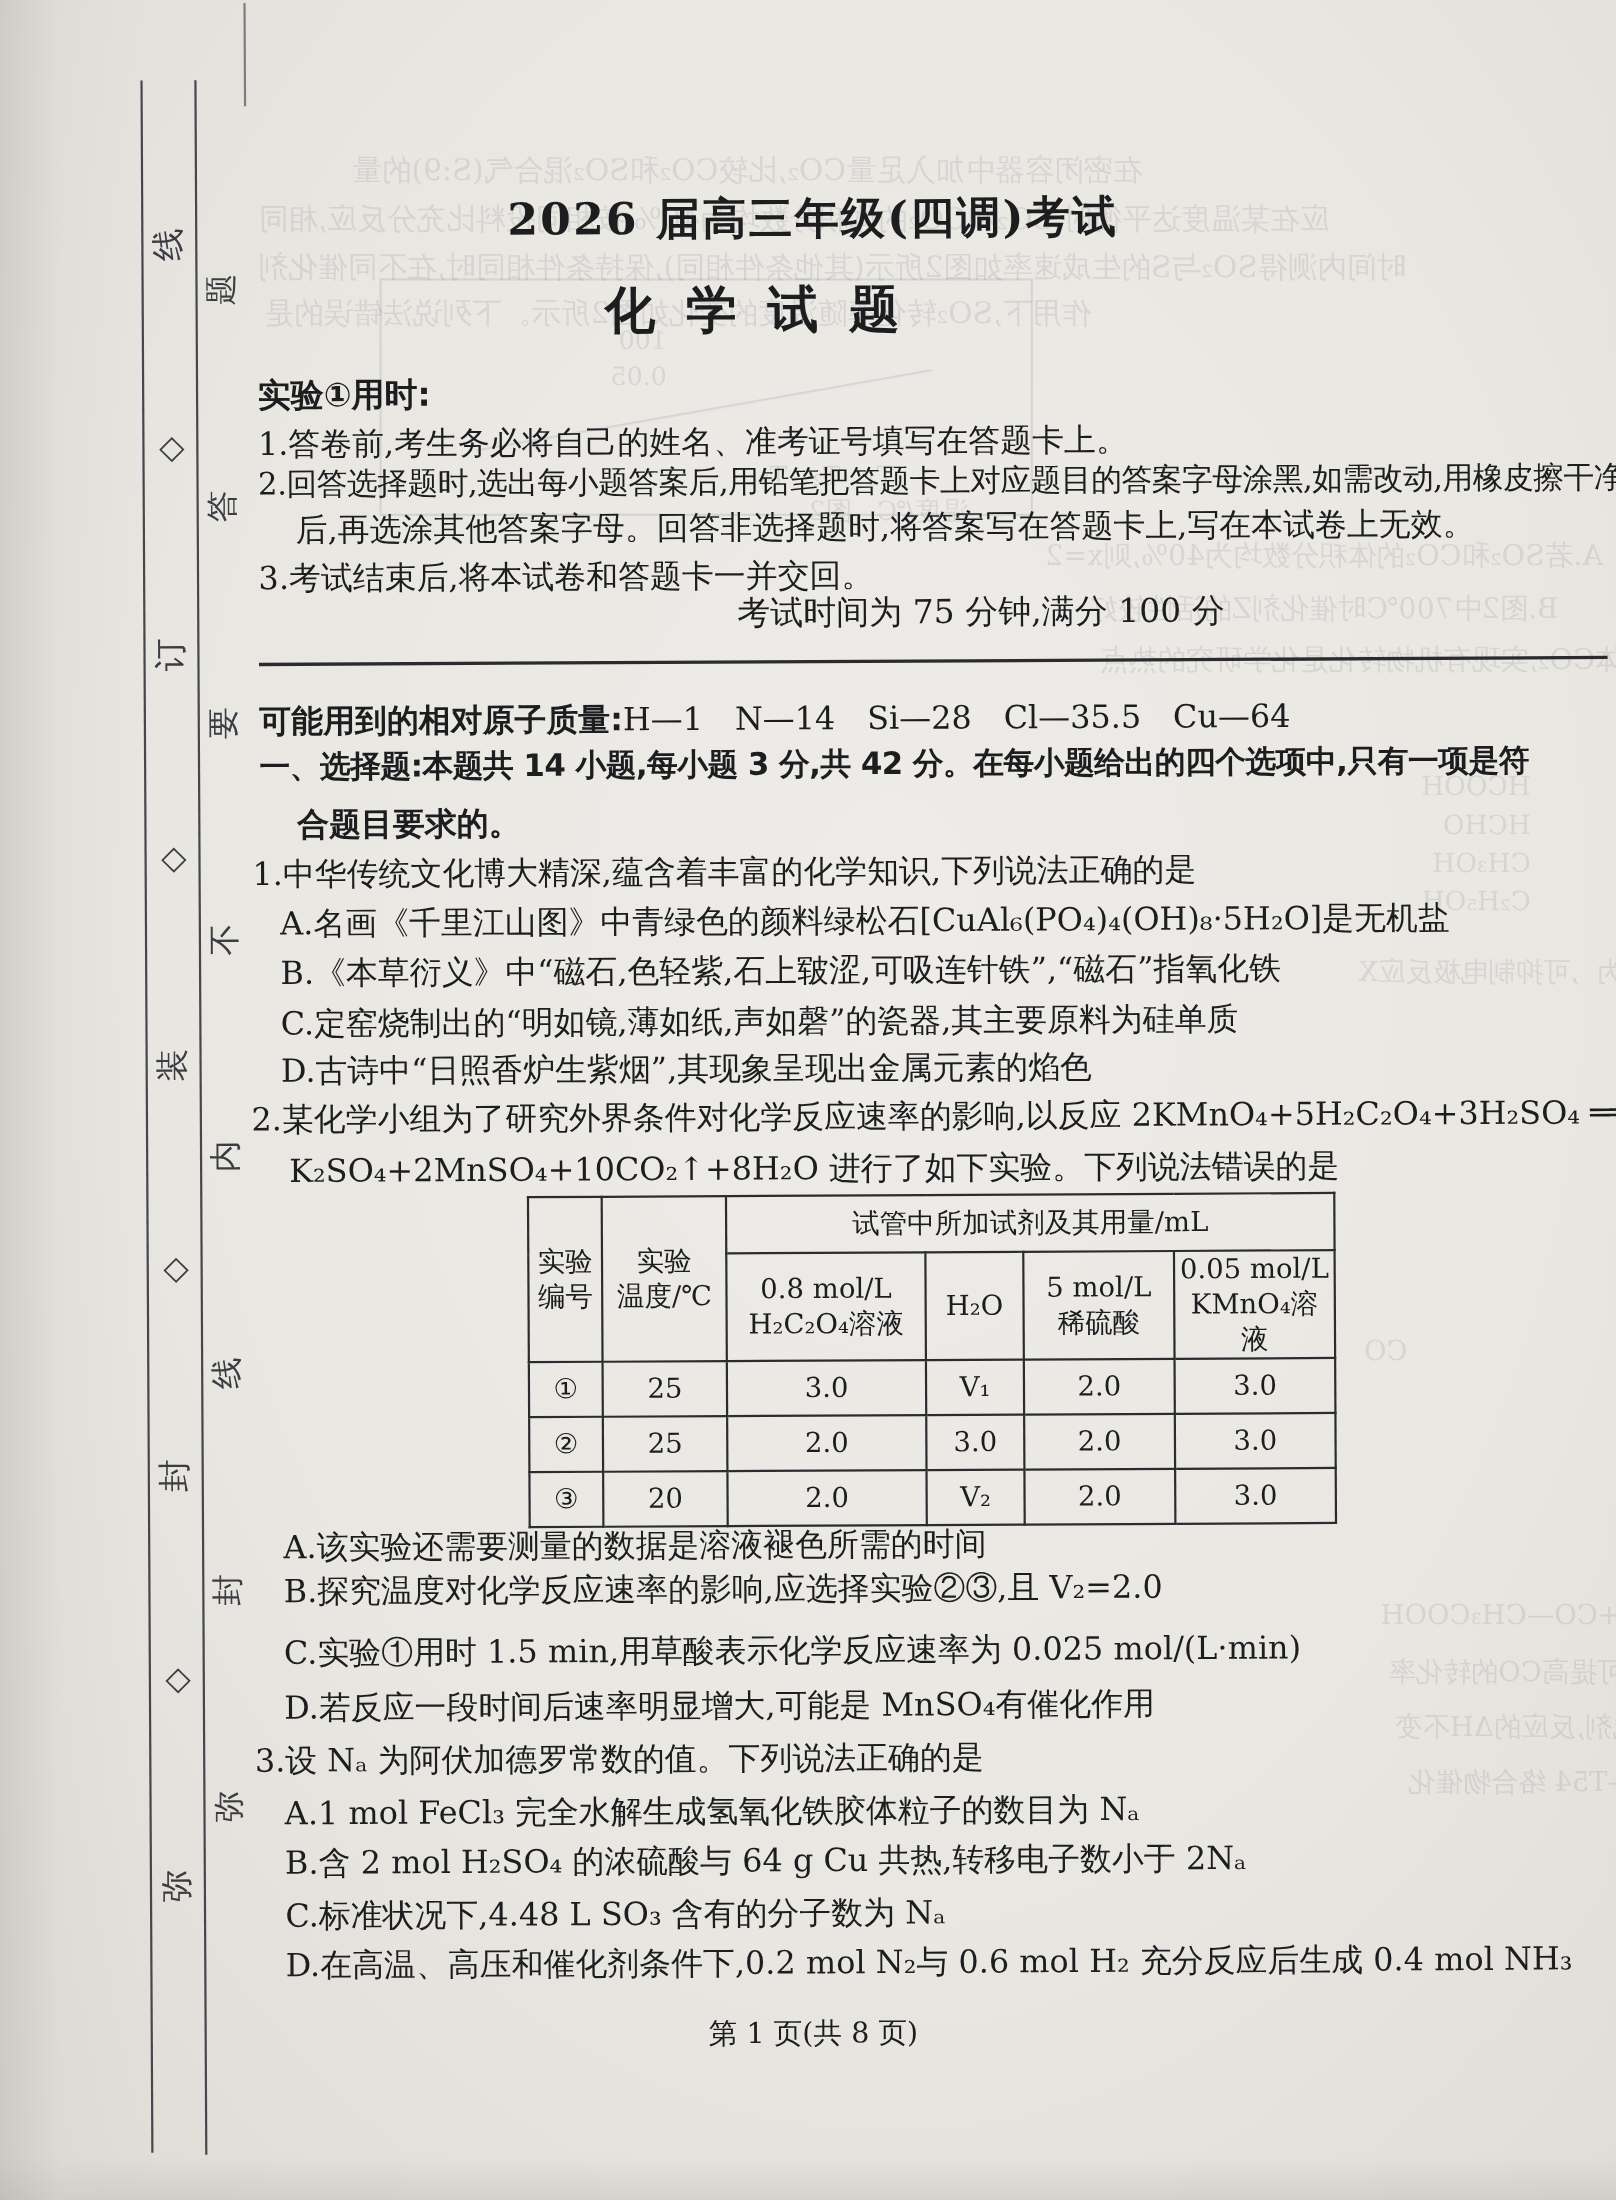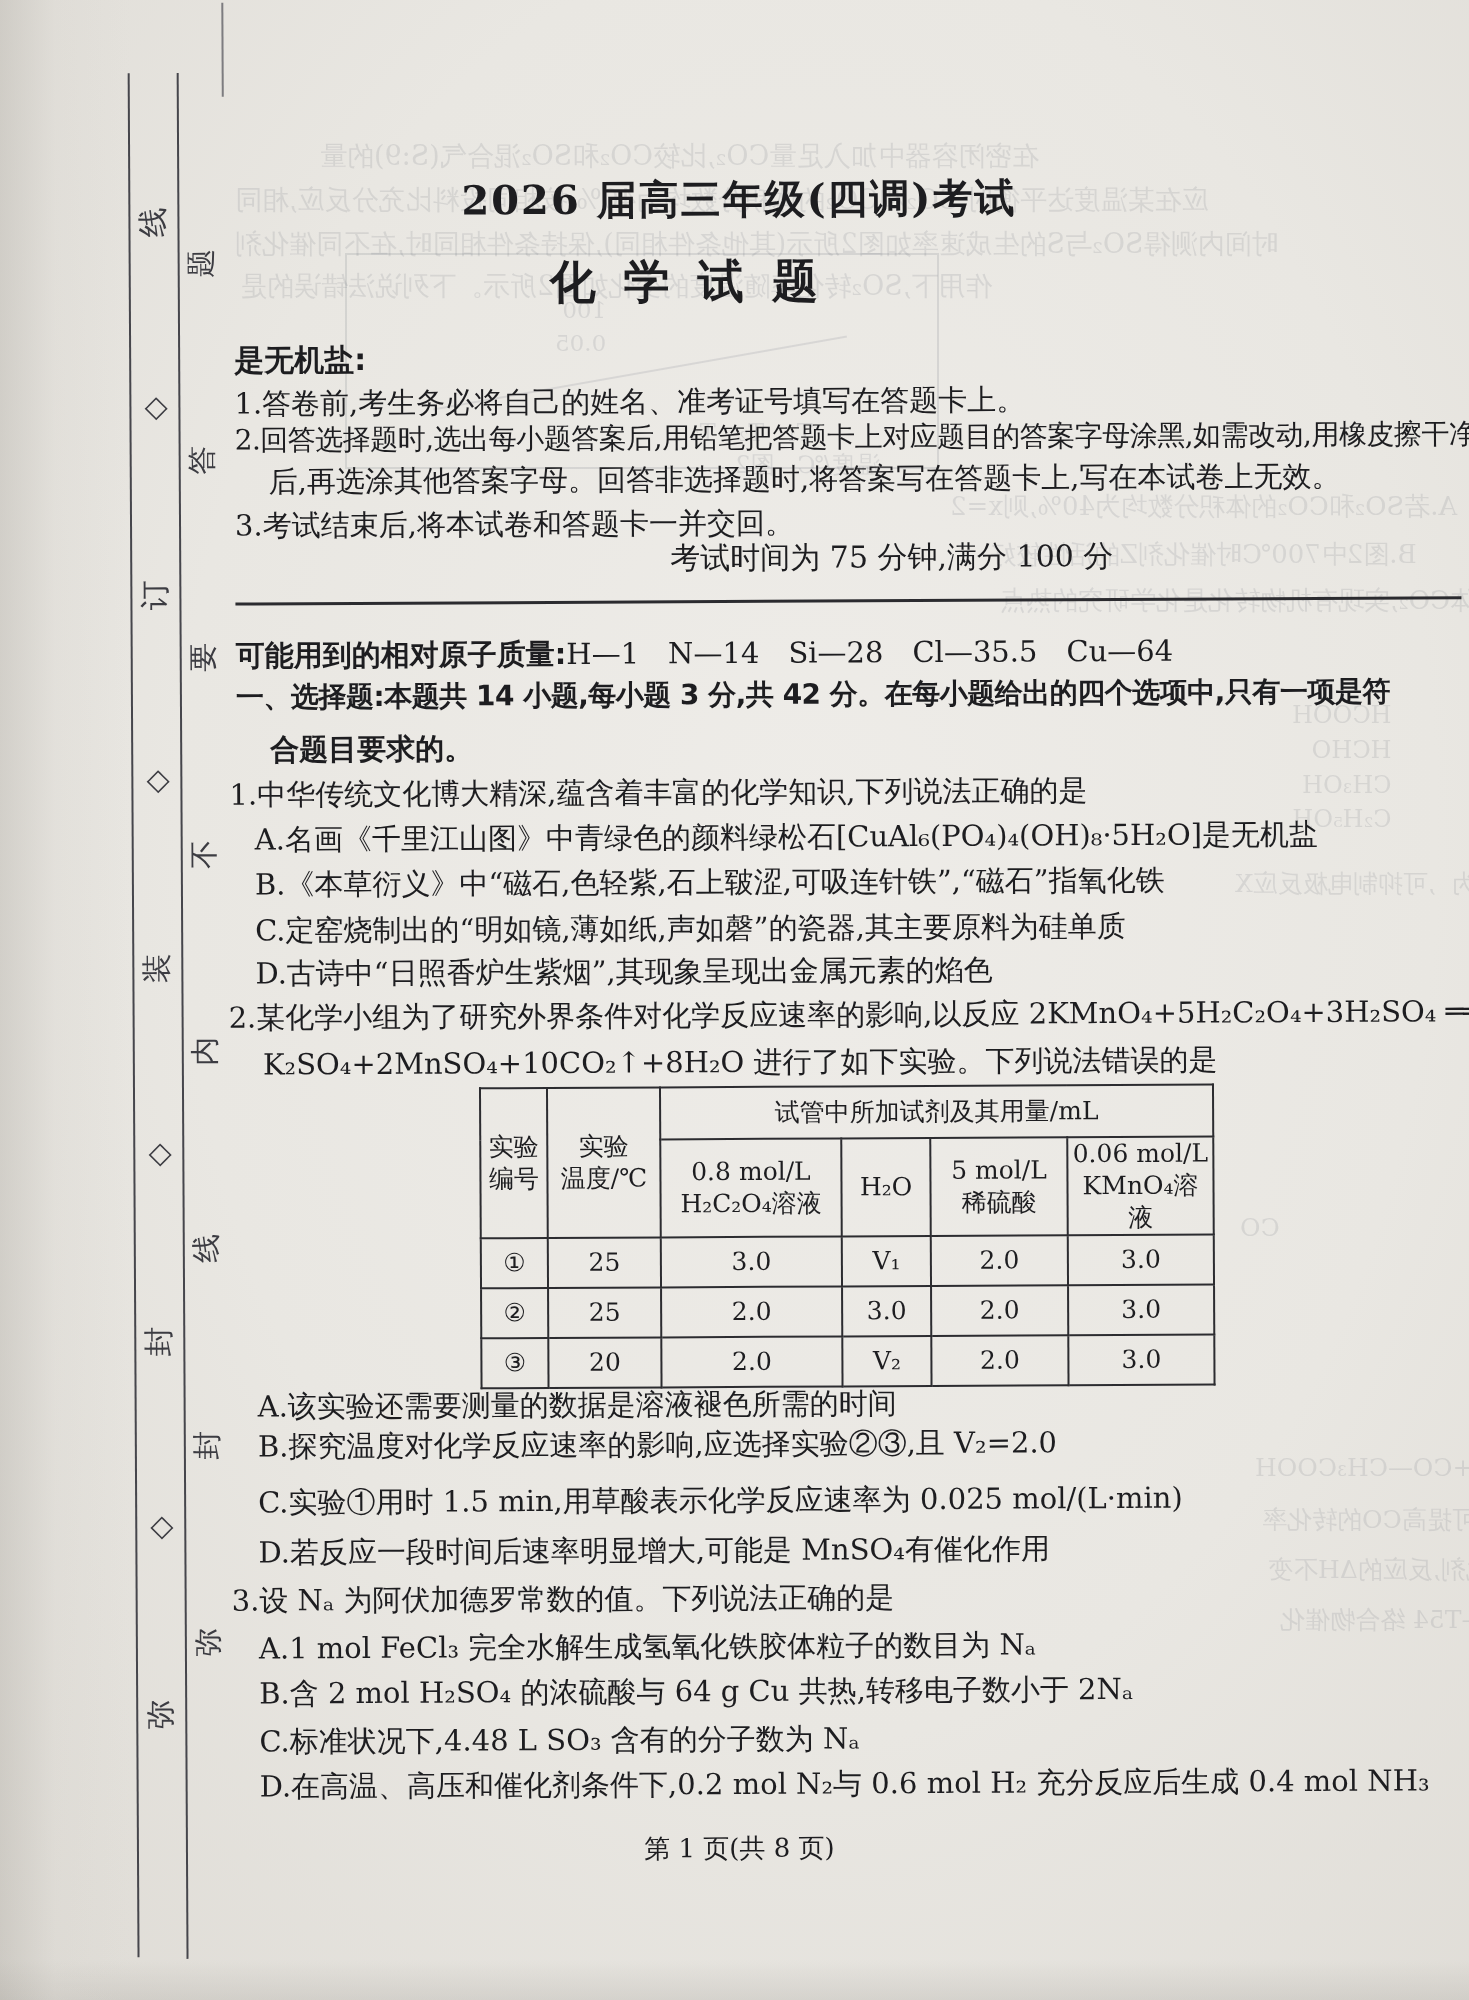--- a/index.html
+++ b/index.html
@@ -69,21 +69,21 @@
 
     <div class="stub" style="left:226px;top:0;height:94px;"></div>
     <div class="vline" style="left:132px;top:70px;height:1884px;"></div>
     <div class="vline" style="left:181px;top:70px;height:1886px;"></div>
     <div class="vtext" style="left:-618px;top:931px;width:1550px;letter-spacing:160px;text-align:left;">弥◇封◇装◇订◇线</div>
     <div class="vtext" style="left:-499px;top:930px;width:1408px;letter-spacing:168px;font-size:29px;text-align:left;">弥封线内不要答题</div>
 
     <div class="line title1" style="left:465px;top:182px;">2026 届高三年级(四调)考试</div>
     <div class="line title2" style="left:553px;top:264px;">化 学 试 题</div>
 
-    <div class="line hei" style="left:237px;top:341px;font-size:30px;">是无机盐:</div>
+    <div class="line hei" style="left:237px;top:341px;font-size:30px;">实验①用时:</div>
     <div class="line" style="left:237px;top:384px;">1.答卷前,考生务必将自己的姓名、准考证号填写在答题卡上。</div>
     <div class="line fs28" style="left:237px;top:421px;">2.回答选择题时,选出每小题答案后,用铅笔把答题卡上对应题目的答案字母涂黑,如需改动,用橡皮擦干净</div>
     <div class="line" style="left:271px;top:462px;">后,再选涂其他答案字母。回答非选择题时,将答案写在答题卡上,写在本试卷上无效。</div>
     <div class="line" style="left:237px;top:506px;">3.考试结束后,将本试卷和答题卡一并交回。</div>
     <div class="line" style="left:672px;top:541px;font-size:30px;">考试时间为 75 分钟,满分 100 分</div>
 
     <div class="hrule" style="left:237px;top:600px;width:1226px;"></div>
 
     <div class="line" style="left:237px;top:636px;"><span class="hei">可能用到的相对原子质量:</span><span>H—1　N—14　Si—28　Cl—35.5　Cu—64</span></div>
 
@@ -115,21 +115,21 @@
         <td rowspan="2">实验
 温度/℃</td>
         <td colspan="4">试管中所加试剂及其用量/mL</td>
       </tr>
       <tr class="rh2">
         <td>0.8 mol/L
 H₂C₂O₄溶液</td>
         <td>H₂O</td>
         <td>5 mol/L
 稀硫酸</td>
-        <td>0.06 mol/L
+        <td>0.05 mol/L
 KMnO₄溶液</td>
       </tr>
       <tr class="rdata">
         <td>①</td>
         <td>25</td>
         <td>3.0</td>
         <td>V₁</td>
         <td>2.0</td>
         <td>3.0</td>
       </tr>

